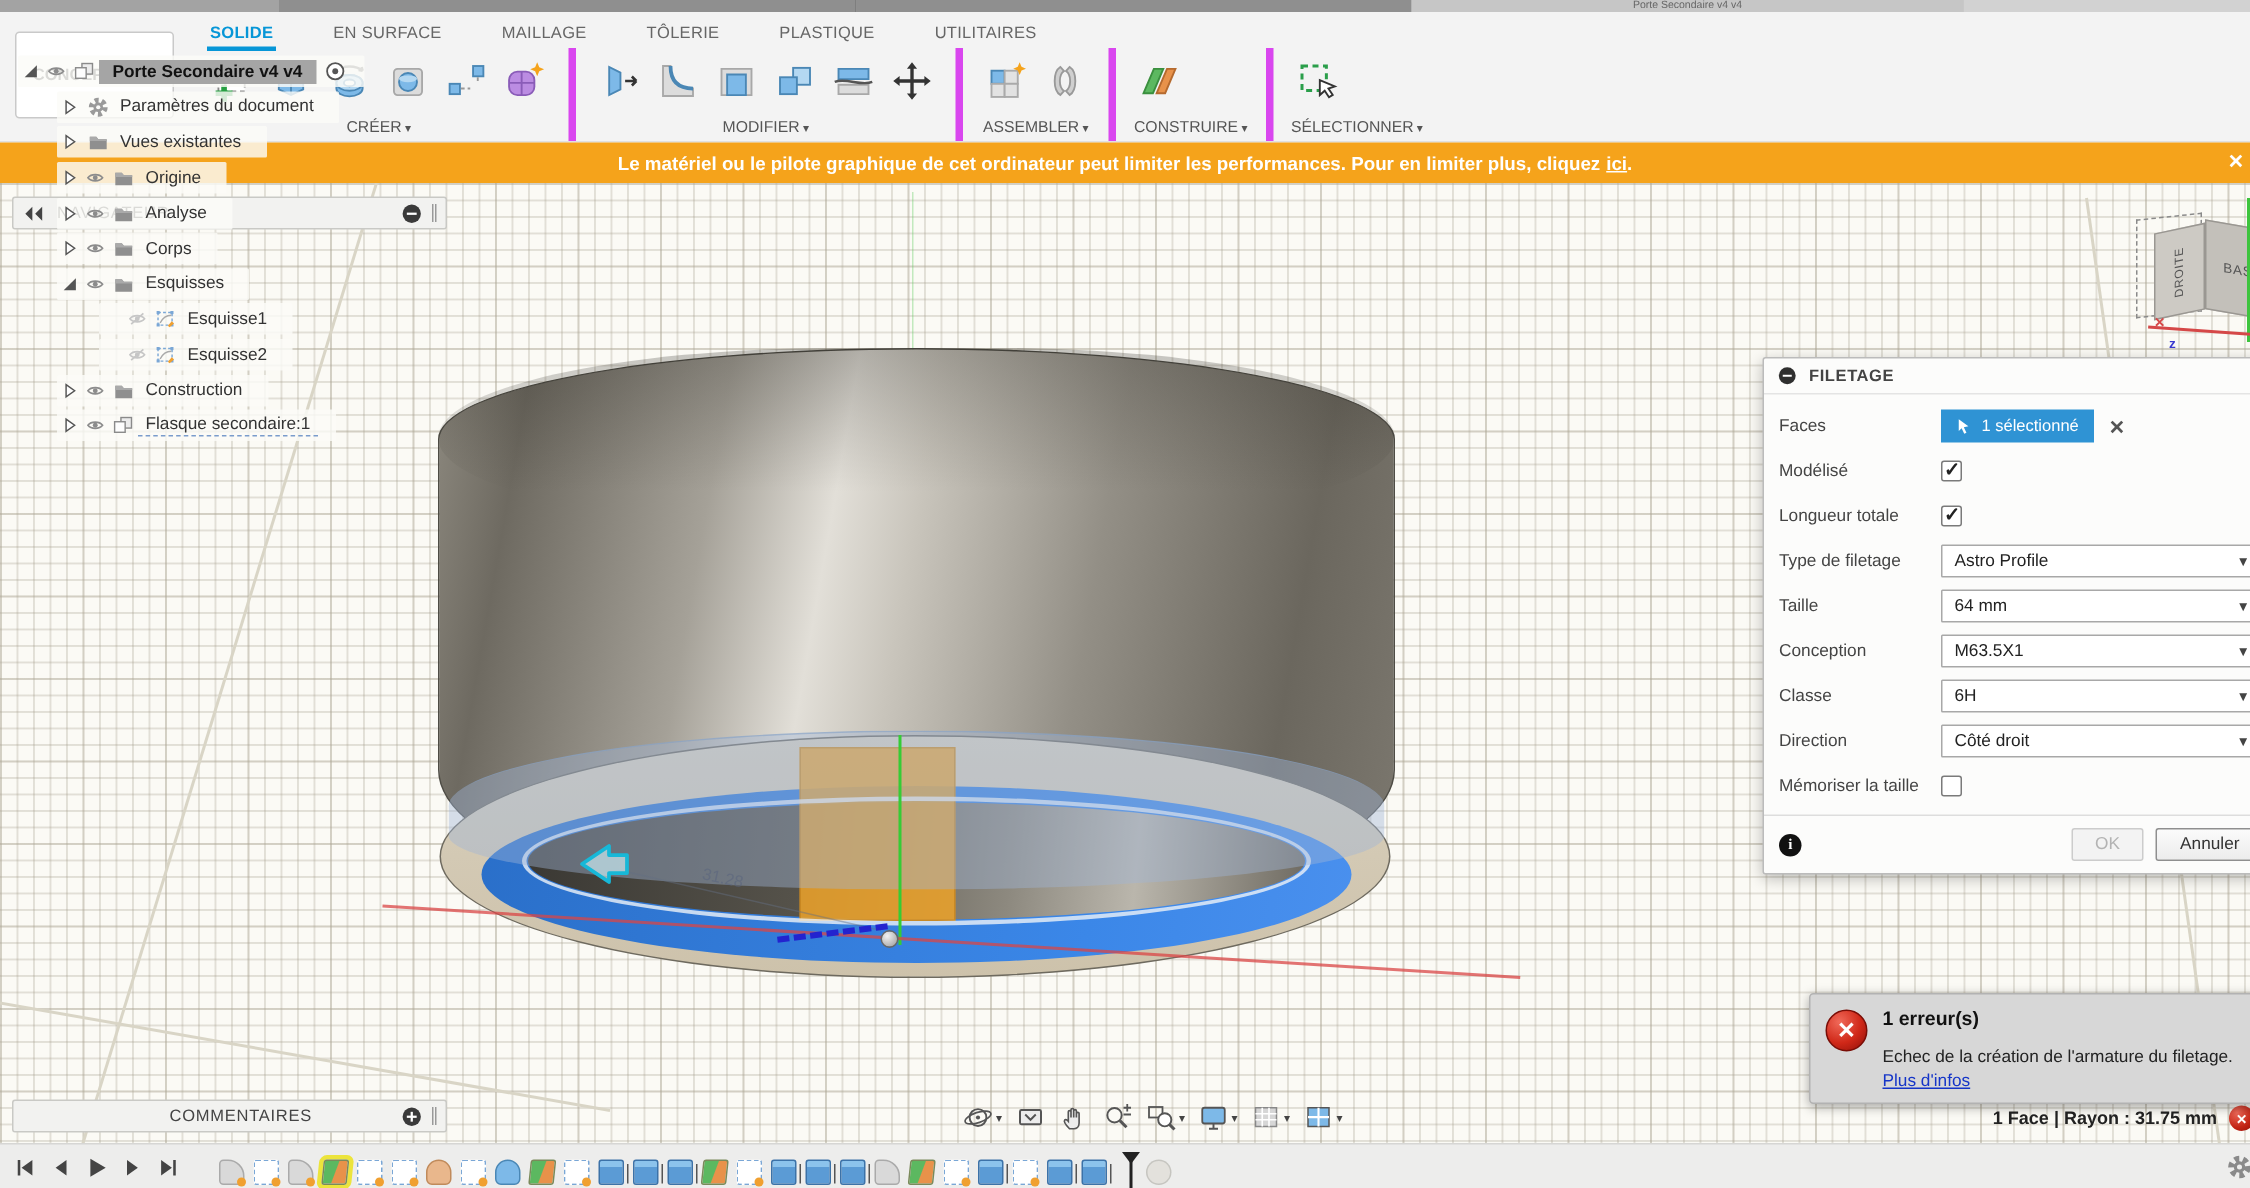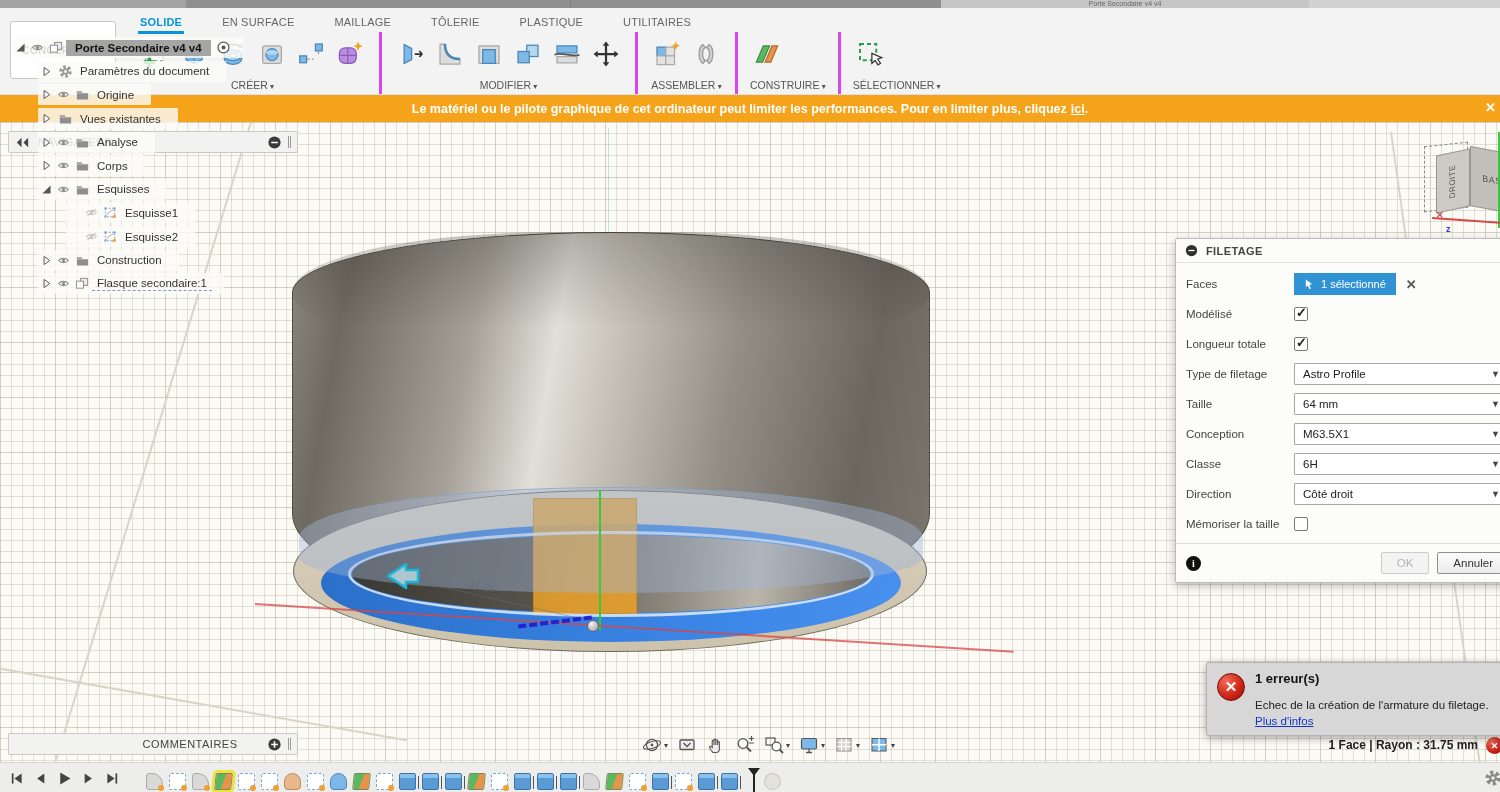--- a/index.html
+++ b/index.html
@@ -16,21 +16,21 @@
   #topstrip .t5{flex:1;background:#d2d2d2;}
 
   
   #ribbon{top:8px;left:0;width:1500px;height:87px;background:#f3f3f3;border-bottom:1px solid #e0e0e0;}
   #workspace-btn{left:10px;top:13px;width:106px;height:58px;background:#fff;border:1px solid #c9c9c9;border-radius:3px;
     display:flex;align-items:center;justify-content:center;font-size:11px;font-weight:bold;color:#444;gap:5px;cursor:default;}
   #ribbon-tabs{left:138px;top:4px;display:flex;gap:36px;font-size:11px;color:#666;}
   .rtab{padding:4px 2px 3px;cursor:pointer;letter-spacing:.2px;}
   .rtab.active{color:#0696d7;font-weight:bold;border-bottom:3px solid #0696d7;}
   #ribbon-groups{left:126px;top:24px;display:flex;align-items:stretch;height:62px;}
-  .rgroup{display:flex;flex-direction:column;justify-content:space-between;padding:0 12px;border-right:3px solid #d946ef;}
+  .rgroup{display:flex;flex-direction:column;justify-content:space-between;padding:0 12px;border-right:5px solid #d946ef;}
   .rgroup:last-child{border-right:none;}
   .grow{display:flex;align-items:center;gap:5px;height:44px;}
   .ribbon-btn{width:34px;height:38px;display:flex;align-items:center;justify-content:center;border-radius:2px;cursor:pointer;}
   .ribbon-btn svg{width:30px;height:30px;}
   .glabel{font-size:10.5px;color:#555;text-align:center;height:15px;cursor:pointer;white-space:nowrap;}
   .caret{font-size:8px;color:#555;}
 
   
   #banner{top:95px;left:0;width:1500px;height:27px;background:#f5a31b;color:#fff;display:flex;align-items:center;justify-content:center;
     font-size:12.5px;font-weight:bold;z-index:15;}
@@ -433,49 +433,49 @@
         <span class="lbl">Paramètres du document</span>
       </span>
     </div>
     <div class="nrow">
       <span class="inner lvl1">
         <span class="slot">
           <svg viewBox="0 0 16 16">
             <path d="M5 3l7 5-7 5z" fill="#fdfdfd" stroke="#555" stroke-width="1.2"></path>
           </svg>
         </span>
+        <span class="islot">
+          <svg viewBox="0 0 16 16">
+            <path d="M2 4.5h4.6l1.5 1.8H14v7H2z" fill="#8f8f8f"></path>
+            <path d="M2 4.5h4.6l1.5 1.8H14v1.2H2z" fill="#aaa"></path>
+          </svg>
+        </span>
+        <span class="lbl">Vues existantes</span>
+      </span>
+    </div>
+    <div class="nrow">
+      <span class="inner lvl1">
+        <span class="slot">
+          <svg viewBox="0 0 16 16">
+            <path d="M5 3l7 5-7 5z" fill="#fdfdfd" stroke="#555" stroke-width="1.2"></path>
+          </svg>
+        </span>
         <span class="slot">
           <svg viewBox="0 0 16 16">
             <path d="M2 8c2.6-3.4 9.4-3.4 12 0-2.6 3.4-9.4 3.4-12 0z" fill="none" stroke="#8c8c8c" stroke-width="1.4"></path>
             <circle cx="8" cy="8" r="2" fill="#8c8c8c"></circle>
           </svg>
         </span>
         <span class="islot">
           <svg viewBox="0 0 16 16">
             <path d="M2 4.5h4.6l1.5 1.8H14v7H2z" fill="#8f8f8f"></path>
             <path d="M2 4.5h4.6l1.5 1.8H14v1.2H2z" fill="#aaa"></path>
           </svg>
         </span>
         <span class="lbl">Origine</span>
-      </span>
-    </div>
-    <div class="nrow">
-      <span class="inner lvl1">
-        <span class="slot">
-          <svg viewBox="0 0 16 16">
-            <path d="M5 3l7 5-7 5z" fill="#fdfdfd" stroke="#555" stroke-width="1.2"></path>
-          </svg>
-        </span>
-        <span class="islot">
-          <svg viewBox="0 0 16 16">
-            <path d="M2 4.5h4.6l1.5 1.8H14v7H2z" fill="#8f8f8f"></path>
-            <path d="M2 4.5h4.6l1.5 1.8H14v1.2H2z" fill="#aaa"></path>
-          </svg>
-        </span>
-        <span class="lbl">Vues existantes</span>
       </span>
     </div>
     <div class="nrow">
       <span class="inner lvl1">
         <span class="slot">
           <svg viewBox="0 0 16 16">
             <path d="M5 3l7 5-7 5z" fill="#fdfdfd" stroke="#555" stroke-width="1.2"></path>
           </svg>
         </span>
         <span class="slot">
@@ -625,21 +625,21 @@
             <rect x="6" y="2.5" width="7.5" height="7.5" fill="#ececec" stroke="#8a8a8a"></rect>
             <rect x="1.5" y="5.5" width="7.5" height="7.5" fill="#fdfdfd" stroke="#8a8a8a"></rect>
           </svg>
         </span>
         <span class="lbl dashedu">Flasque secondaire:1</span>
       </span>
     </div>
   </div>
 
 <div class="panelbar" style="left:8px;top:733px;width:290px;">
-  <span class="ttl" style="margin-left:98px;text-align:center;">COMMENTAIRES</span>
+  <span class="ttl" style="margin-left:98px;">COMMENTAIRES</span>
   <span class="pb-ic">
       <svg viewBox="0 0 16 16">
         <circle cx="8" cy="8" r="6.5" fill="#3a3a3a"></circle>
         <rect x="4.5" y="7.2" width="7" height="1.6" fill="#fff"></rect>
         <rect x="7.2" y="4.5" width="1.6" height="7" fill="#fff"></rect>
       </svg>
     </span>
   <span class="grip"></span>
 </div>
 

